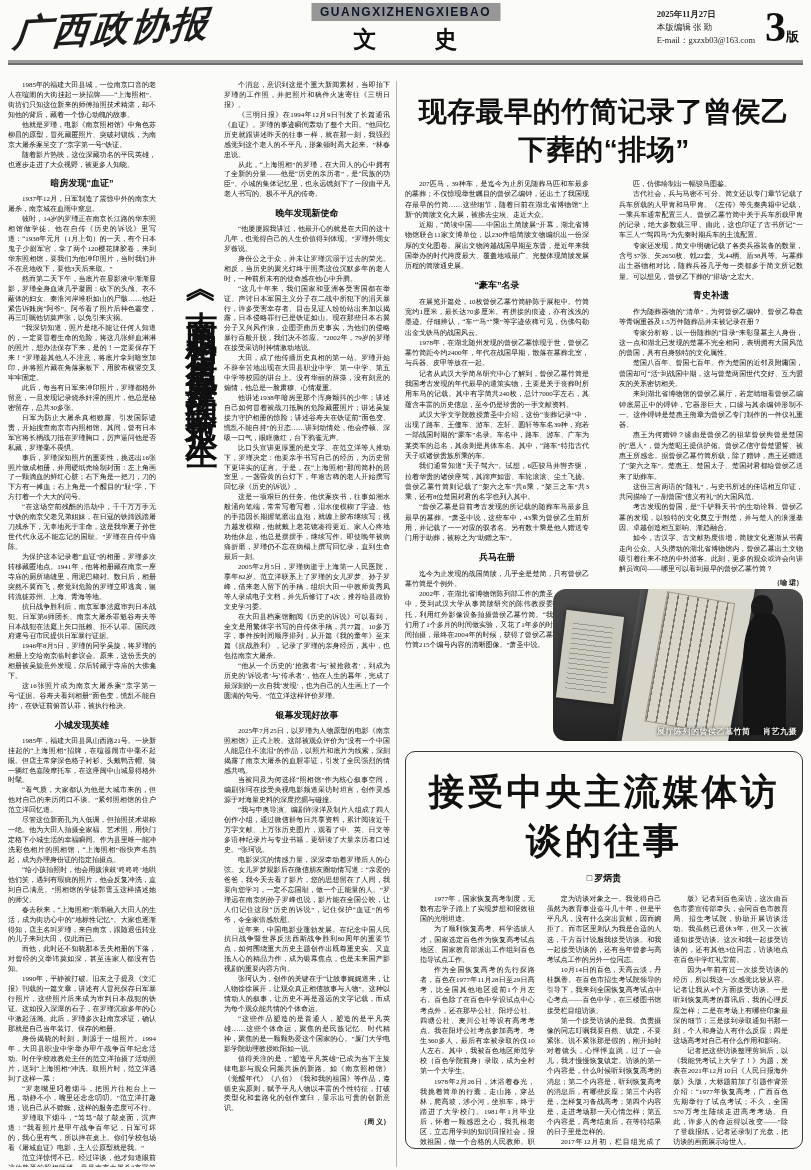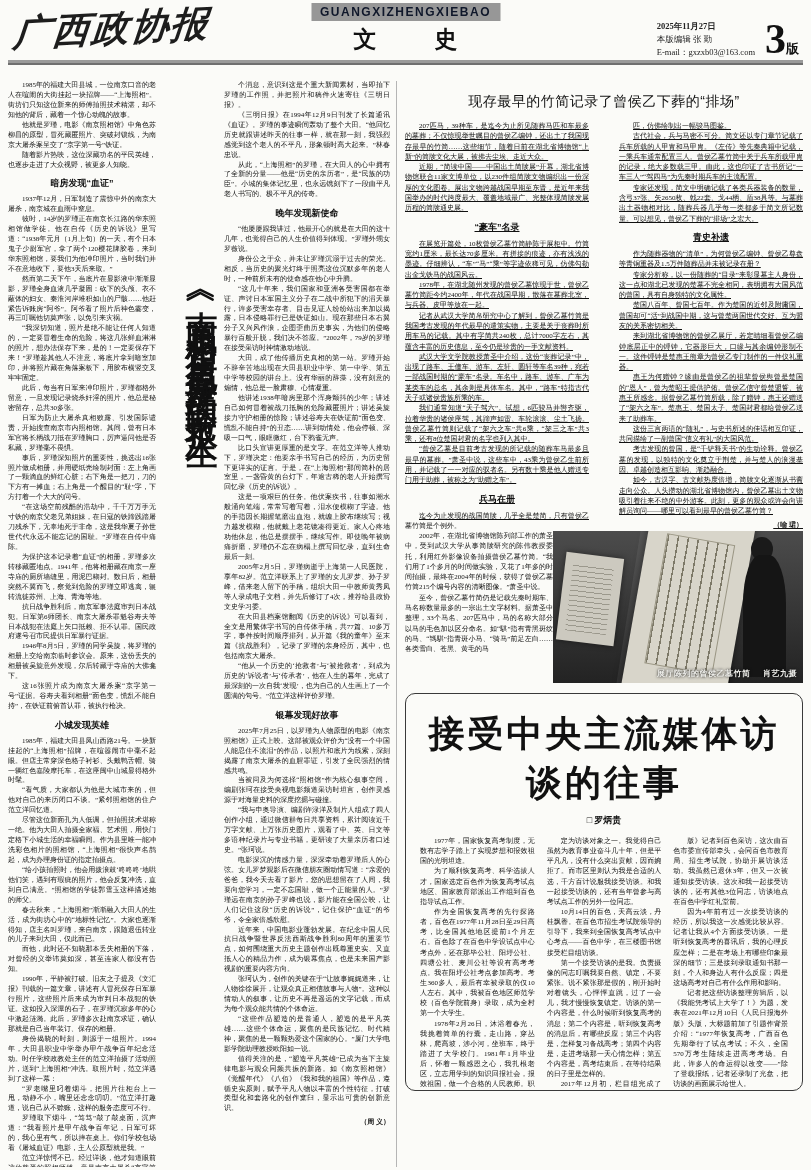--- a/index.html
+++ b/index.html
@@ -8,21 +8,21 @@
   .page { width:811px; height:1170px; position:relative; padding:0 8px; }
 
   
   .hdr { height:58px; position:relative; padding-top:5px; }
   .masthead { position:absolute; left:6px; top:4px; font-size:37px; font-weight:900; font-style:italic;
               transform:skewX(-8deg) rotate(-3deg); letter-spacing:2px; color:#1d1d1d; }
   .hdr-center { position:absolute; left:50%; transform:translateX(-50%); top:2px; text-align:center; }
   .banner { display:inline-block; background:#979797; color:#0f172a; font-family:"Liberation Sans",sans-serif;
             font-size:12px; font-weight:bold; letter-spacing:1.5px; padding:2px 9px; }
   .sec-title { margin-top:3px; font-size:23px; font-weight:900; letter-spacing:26px; padding-left:26px; }
-  .hdr-right { position:absolute; right:4px; top:8px; display:flex; align-items:center; gap:10px;margin-top:12px; }
+  .hdr-right { position:absolute; right:4px; top:8px; display:flex; align-items:center; gap:10px; }
   .dateblock { font-size:8.5px; line-height:1.55; color:#222; }
   .dateblock .d1 { font-weight:bold; }
   .pageno { font-size:42px; font-weight:900; line-height:0.9; }
   .pageno small { font-size:13px; font-weight:bold; }
   .rule { height:5px; background:linear-gradient(180deg,#9a9a9a 0 3px,#6f6f6f 3px 5px); margin-top:2px; }
 
   
   .main { display:flex; height:1102px; overflow:hidden; padding-top:16px; }
   .left-sec { width:382px; display:flex; gap:6px; height:100%; overflow:hidden; }
   .col { text-align:justify; overflow:hidden; height:100%; }
@@ -31,29 +31,29 @@
   .vtitle { width:56px; writing-mode:vertical-rl; text-orientation:mixed; font-size:32px; font-weight:900;
             padding-top:198px; letter-spacing:7px; line-height:1.05; font-family:"Liberation Serif",serif;
             color:#101010; }
   .para { text-indent:2em; margin:0; }
   .subhead { text-align:center; font-family:"Liberation Sans",sans-serif; font-size:9px; font-weight:bold;
              margin:7px 0 5px; text-indent:0; }
   .byline-end { text-align:right; font-weight:bold; margin-top:4px; text-indent:0; }
 
   .right-sec { flex:1; border-left:1px solid #b5b5b5; margin-left:6px; padding-left:8px; height:100%;
                overflow:hidden; display:flex; flex-direction:column; }
-  .rt-headline { text-align:center; font-family:"Liberation Sans",sans-serif; font-weight:400;
-                 font-size:14px; letter-spacing:0.5px; margin:12px 0 10px; }
-  .rt-body { display:flex; gap:30px; height:408px; overflow:hidden;text-decoration:underline; }
+  .rt-headline { text-align:center; font-family:"Liberation Sans",sans-serif; font-weight:700;
+                 font-size:28px; letter-spacing:0.5px; margin:12px 0 10px; }
+  .rt-body { display:flex; gap:30px; height:408px; overflow:hidden; }
   .rt-body .col { flex:1; font-size:7px; line-height:1.47; }
   .rt-bottom { display:flex; height:152px; margin-top:2px; }
   .rt-narrow { width:148px; font-size:7px; line-height:1.47; text-align:justify; overflow:hidden; }
 
   
-  .photo { flex:1; position:relative; overflow:hidden; background:linear-gradient(180deg,#4c4c4c,#232323); }
+  .photo { flex:1; position:relative; overflow:hidden; background:linear-gradient(180deg,#4c4c4c,#232323);border-radius:13px; }
   .ph-beam { position:absolute; left:67%; top:0; width:9px; height:100%; background:#141414; }
   .ph-glass { position:absolute; left:30%; top:-12%; width:18%; height:130%; background:rgba(255,255,255,.07);
               transform:rotate(9deg); }
   .ph-panel-big { position:absolute; left:33%; top:-10%; width:42%; height:118%; background:#d8d5ca;
                   transform:rotate(10deg); box-shadow:0 0 8px rgba(0,0,0,.5); }
   .ph-slips { position:absolute; left:18%; top:12%; right:16%; bottom:14%;
               background:repeating-linear-gradient(90deg,#7d7968 0 1.5px,rgba(0,0,0,0) 1.5px 10px);
               border:1px solid #9a9684; }
   .ph-panel-small { position:absolute; left:3%; top:16%; width:23%; height:58%; background:#ccc9bf;
                     transform:rotate(7deg); box-shadow:0 0 6px rgba(0,0,0,.45); }
@@ -189,21 +189,20 @@
               <p class="para">惠王为何赠钟？缘由是曾侯乙的祖辈曾侯舆曾是楚国的“恩人”，曾为楚昭王提供护佑。曾侯乙信守曾楚盟誓、被惠王所感念。据曾侯乙墓竹简所载，除了赠钟，惠王还赠送了“架六之车”。楚惠王、楚国太子、楚国封君都给曾侯乙送来了助葬车。</p>
               <p class="para">这份三言两语的“随礼”，与史书所述的佳话相互印证，共同描绘了一副曾国“信义有礼”的大国风范。</p>
               <p class="para">考古发现的曾国，是“千铲释天书”的生动诠释。曾侯乙墓的发现，以独特的文化奠立于荆楚，并与楚人的浪漫基因、卓越创造相互影响、渐趋融合。</p>
               <p class="para">如今，古汉字、古文献热度倍增，简牍文化逐渐从书斋走向公众。人头攒动的湖北省博物馆内，曾侯乙墓出土文物吸引着往来不绝的中外游客。此刻，更多的观众或许会向讲解员询问——哪里可以看到最早的曾侯乙墓竹简？</p>
               <p class="byline-end">（喻 珺）</p>
             </div>
         </div>
         <div class="rt-bottom">
           <div class="rt-narrow">
               <p class="para">2002年，在湖北省博物馆陈列部工作的萧圣中，受到武汉大学从事简牍研究的陈伟教授委托，利用红外影像设备拍摄曾侯乙墓竹简。“我们用了1个多月的时间做实验，又花了1年多的时间拍摄，最终在2004年的时候，获得了曾侯乙墓竹简215个编号内容的清晰图像。”萧圣中说。</p>
-              <p class="para">至今，曾侯乙墓竹简仍是记载先秦时期车、马名称数量最多的一宗出土文字材料。据萧圣中整理，33个马名、207匹马中，马的名称大部分以马的毛色加以区分命名。如“騏”指有青黑斑纹的马、“駂騏”指青斑小马、“骑马”前足左白……各类雪白、苍黑、黄毛的马</p>
             </div>
           <div class="photo">
             <div class="ph-beam"></div>
             <div class="ph-glass"></div>
             <div class="ph-panel-big">
               <div class="ph-slips"></div>
             </div>
             <div class="ph-panel-small">
               <div class="ph-lines"></div>
             </div>

